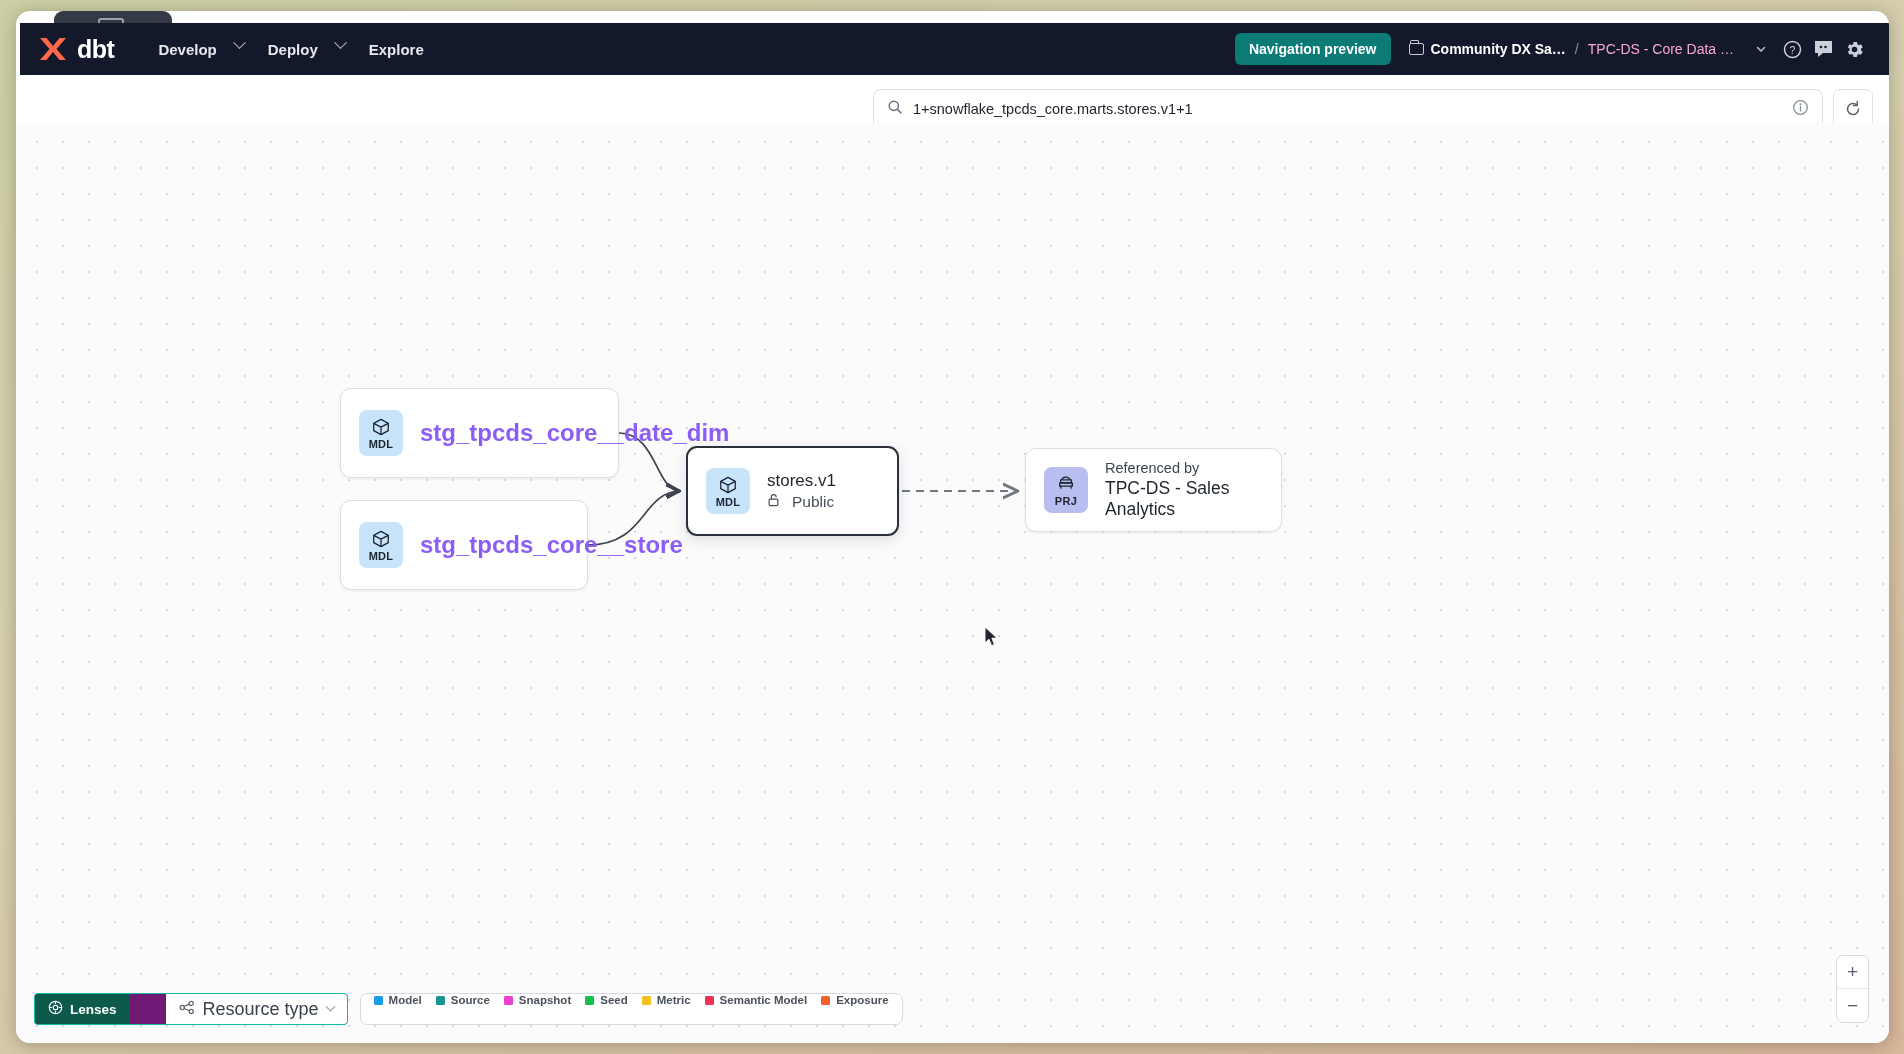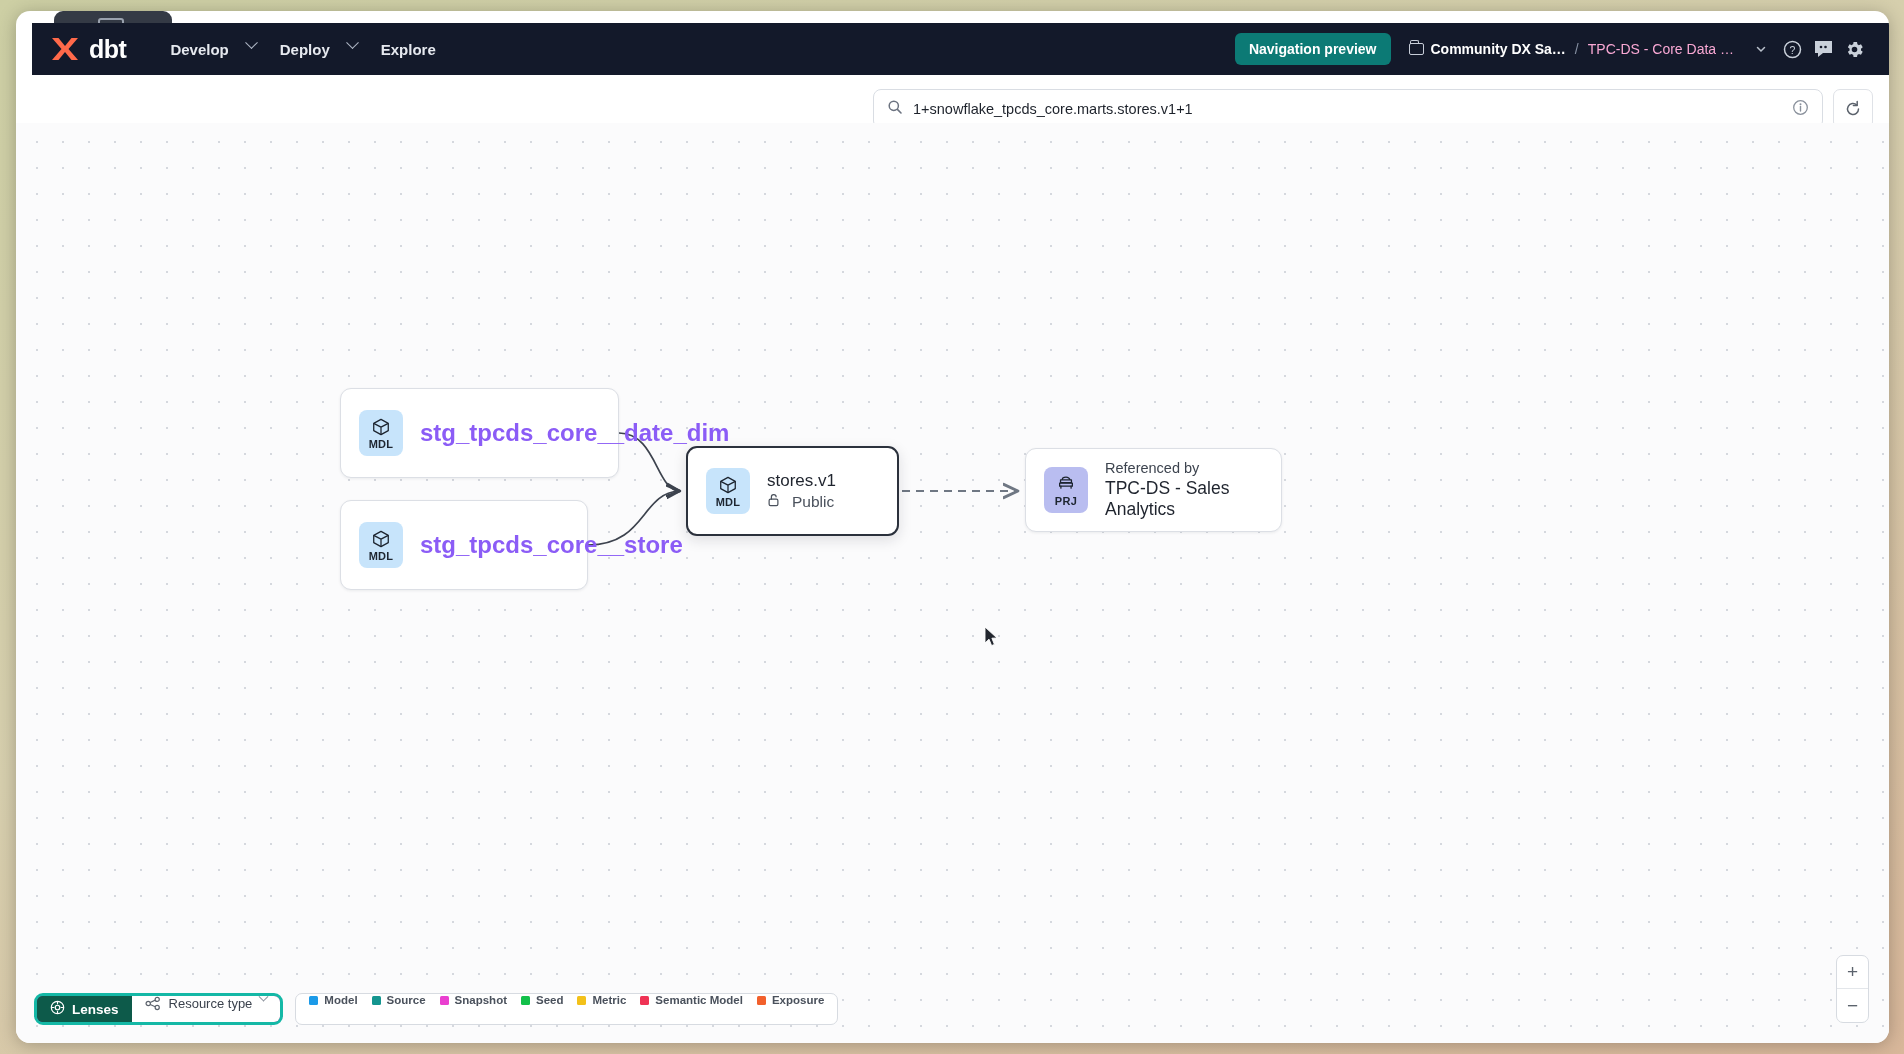--- a/index.html
+++ b/index.html
@@ -30,21 +30,21 @@
     position:absolute; left:44px; top:7px; width:26px; height:18px;
     border:2px solid #9aa2ae; border-radius:3px;
   }
   .tabstub .tico:after{
     content:""; position:absolute; right:-7px; bottom:-5px;
     width:9px; height:9px; border-radius:50%; background:#9aa2ae;
   }
 
   
   #topnav {
-    position: absolute; left: 16px; top: 12px; right: 0; height: 52px;
+    position: absolute; left: 4px; top: 12px; right: 0; height: 52px;
     background: #13192a;
     display: flex; align-items: center;
     padding: 0 22px 0 18px;
     color: #fff;
   }
   .brand { display: flex; align-items: center; gap: 9px; margin-right: 32px; }
   .brand .logo { width: 30px; height: 28px; position: relative; }
   .brand .word { font-size: 25px; font-weight: 700; letter-spacing: -.5px; color:#fff;}
   .navitem {
     font-size: 15px; font-weight: 600; color: #e6e9ef;
@@ -130,30 +130,30 @@
   .node .t1 { font-size:17px; color:#1f242e; }
   .node .t2 { font-size:15.5px; color:#4a515c; display:flex; align-items:center; gap:12px;}
   .node .t-small { font-size:14.5px; color:#3d444f; }
   .node .t-big { font-size:17.5px; color:#1f242e; }
 
   
   #bottombar {
     position:absolute; left:18px; bottom:18px; display:flex; align-items:center; gap:12px; z-index:12;
   }
   .lensgrp {
-    display:flex; height:32px; border-radius:9px; overflow:hidden;
-    border:3px solid #14b8a6; background:#701a75;
+    display:flex; height:32px; border-radius:4px; overflow:hidden;
+    border:1px solid #14b8a6; background:#701a75;
   }
   .lensbtn {
     background:#0d5a4a; color:#fff; font-size:13.5px; font-weight:600;
     display:flex;align-items:center;gap:7px;padding:0 13px; cursor:pointer;
   }
   .restype {
-    display:flex;align-items:flex-start;gap:8px;padding:0 13px;font-size:13px;
-    color:#3b424d; cursor:pointer; background:#fff;
+    display:flex;align-items:center;gap:8px;padding:0 13px;font-size:18px;
+    color:#3b424d; cursor:pointer; background:#fff;margin-left:36px;
   }
   .legend {
     height:32px; background:#fff; border:1px solid #d7dbe1; border-radius:7px;
     display:flex; align-items:flex-start; gap:14px; padding:0 13px;
   }
   .lg { display:flex; align-items:center; gap:6px; font-size:11.5px; color:#4a515c; font-weight:600;}
   .sw { width:9px;height:9px;border-radius:1.5px; }
 
   #zoomctl {
     position:absolute; right:20px; bottom:20px; width:33px;

